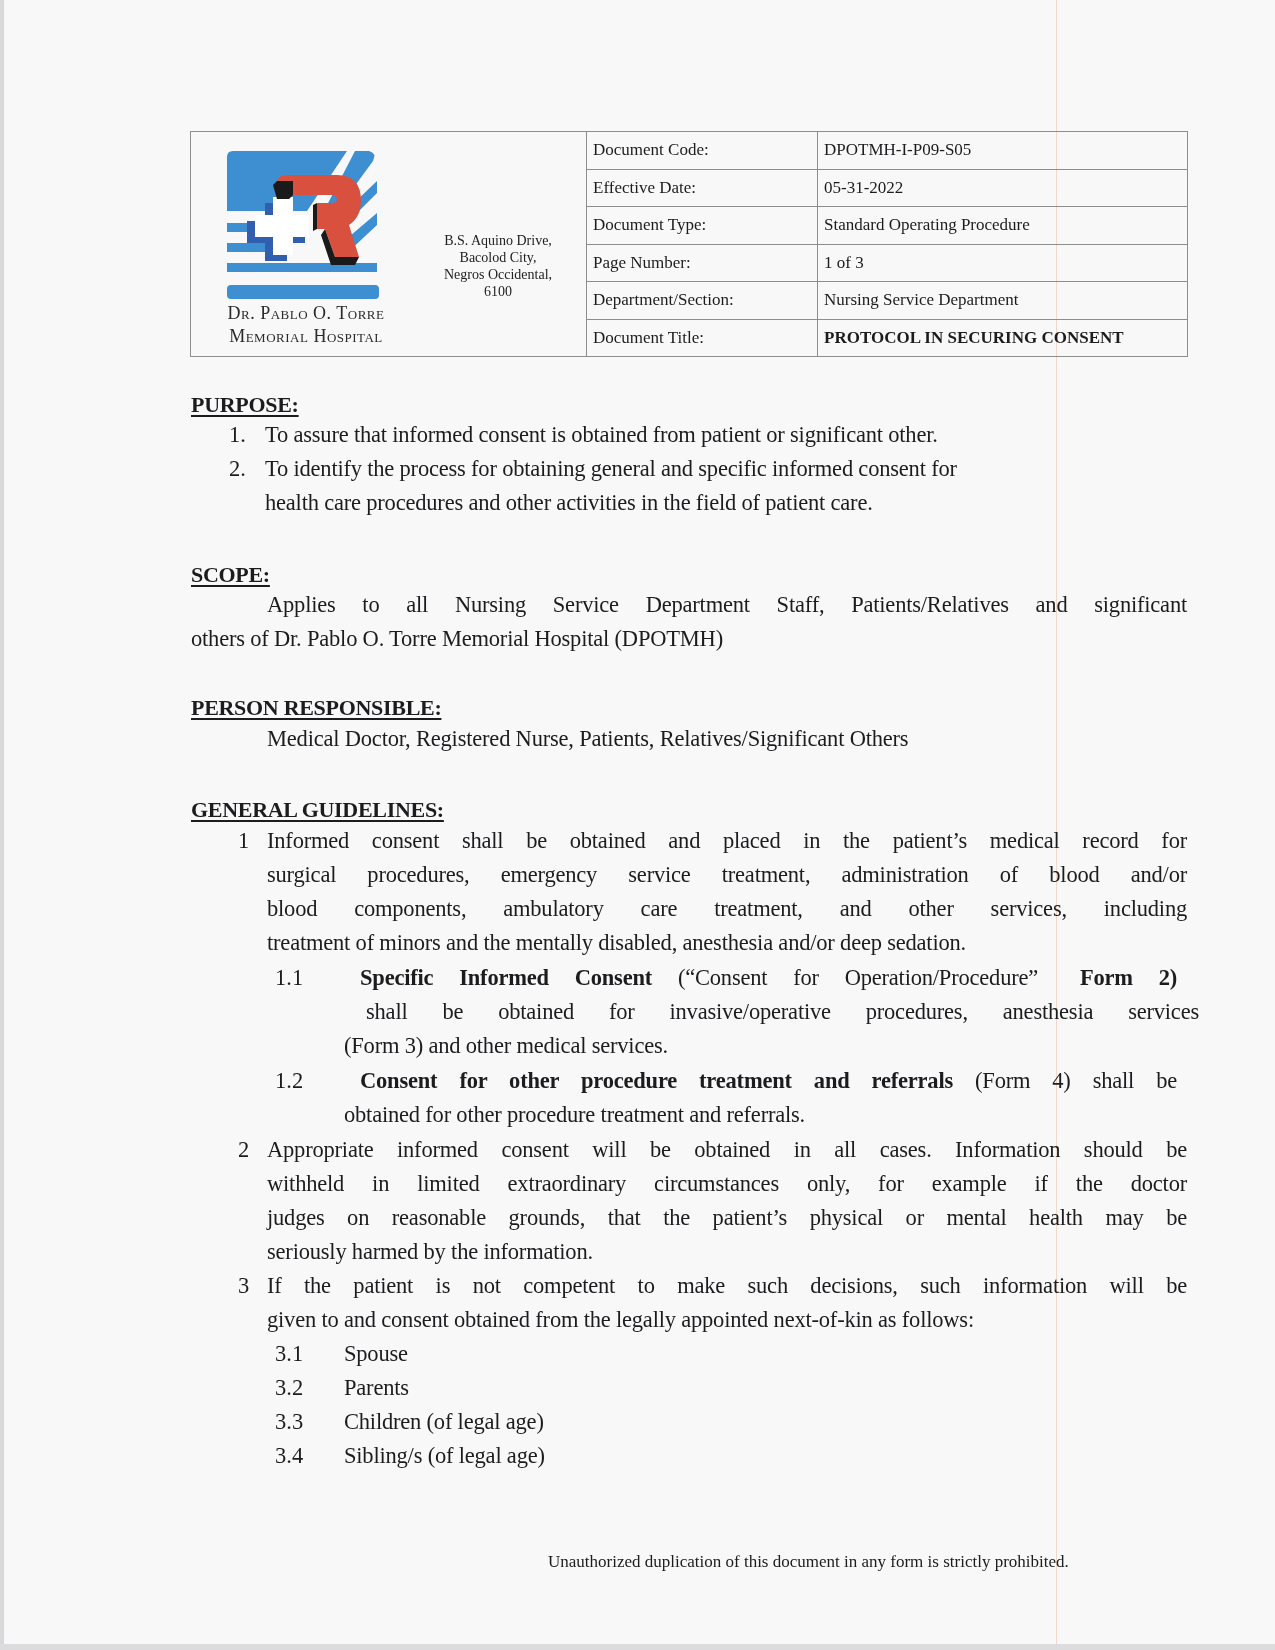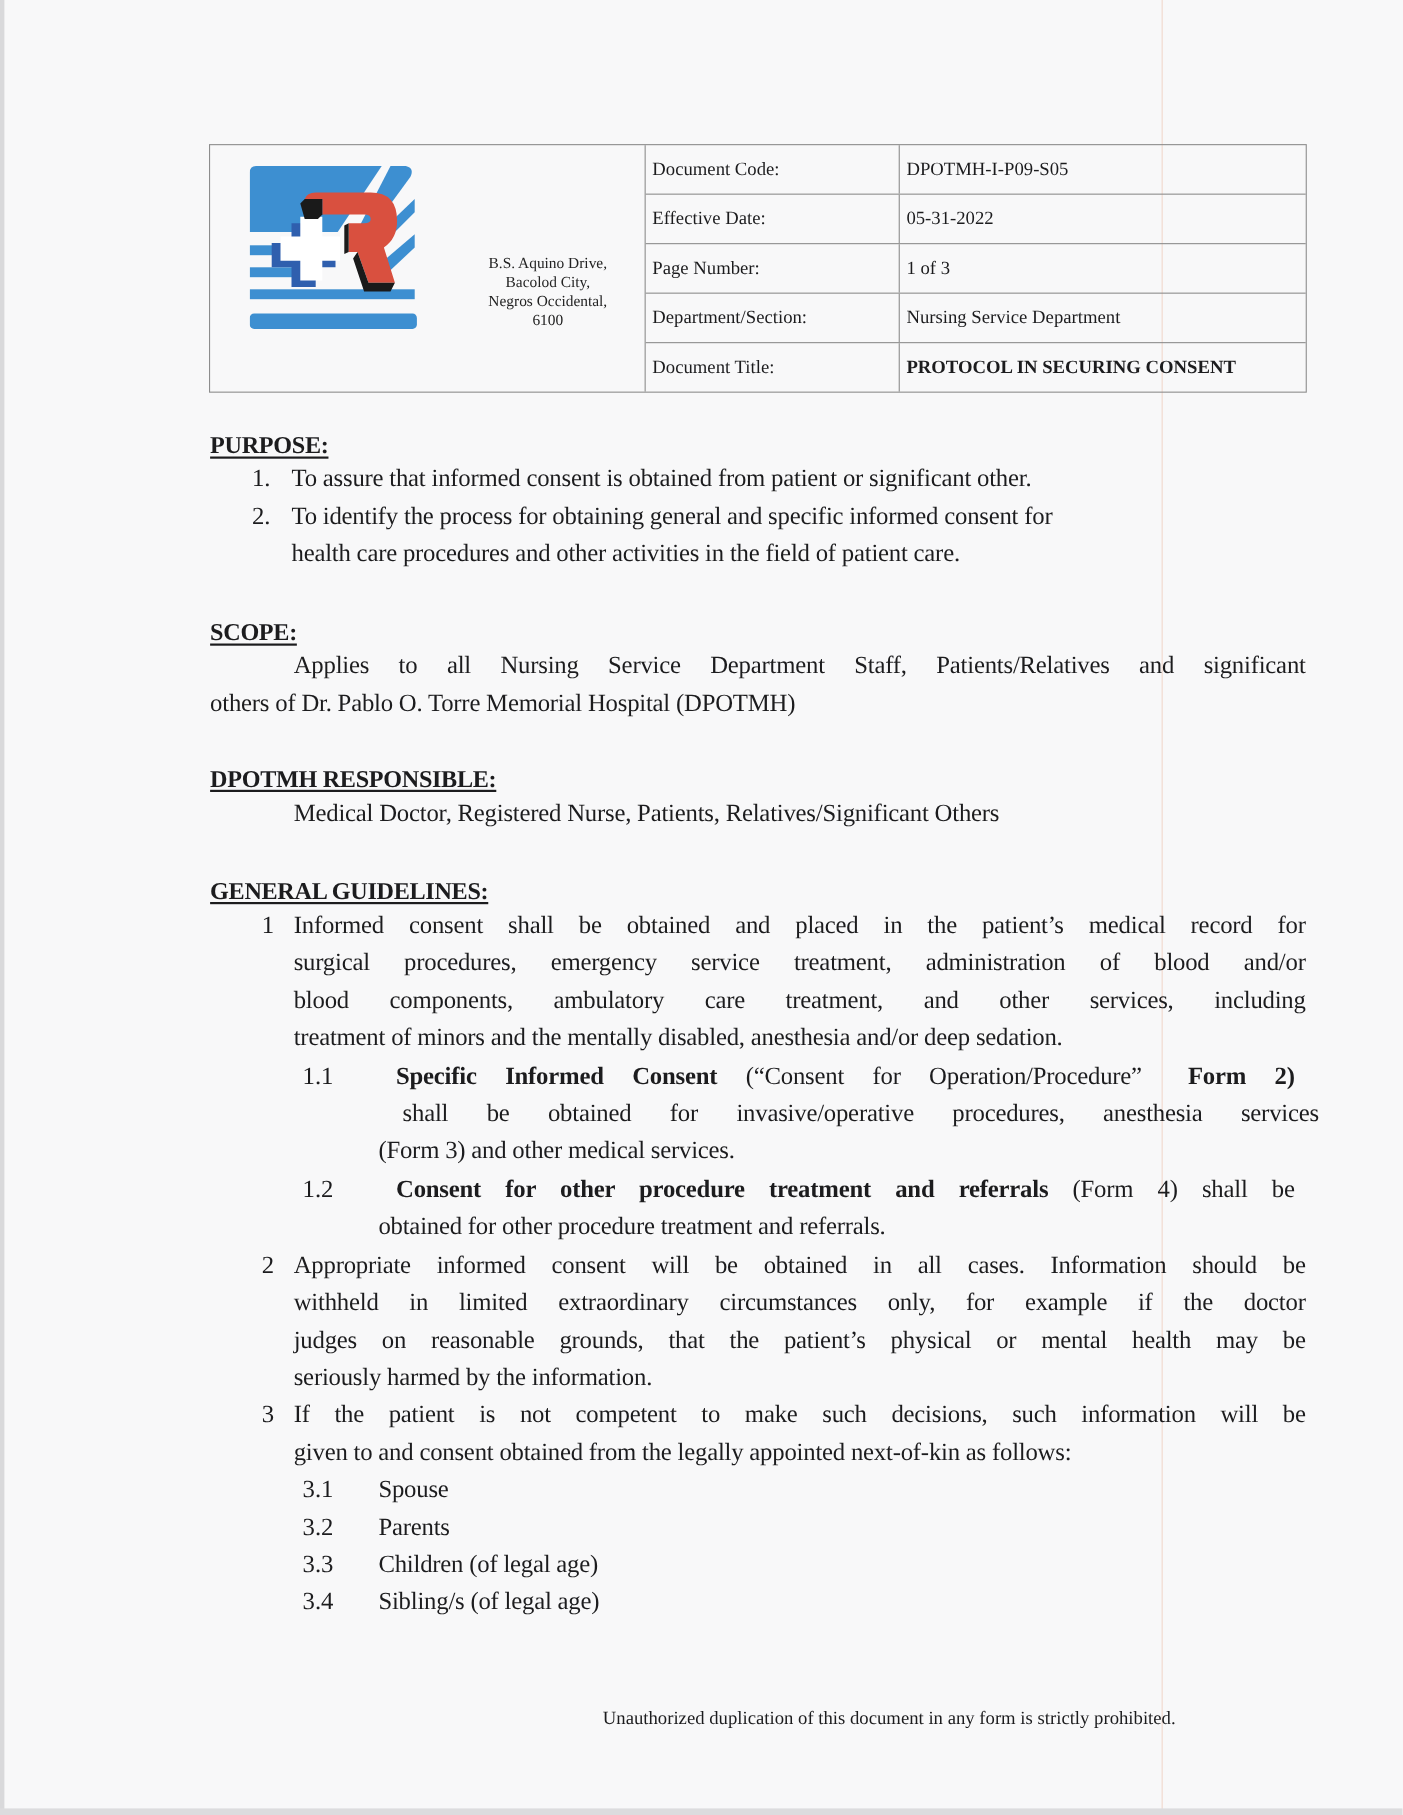--- a/index.html
+++ b/index.html
@@ -66,35 +66,43 @@
       <rect x="0" y="92" width="60" height="9" fill="#3d8fd1"></rect>
       <rect x="0" y="112" width="150" height="9" fill="#3d8fd1"></rect>
       <rect x="0" y="134" width="152" height="14" rx="4" fill="#3d8fd1"></rect>
       <path d="M20 70 L38 70 L38 52 L60 52 L60 70 L78 70 L78 92 L60 92 L60 110 L38 110 L38 92 L20 92 Z" fill="#2f5fae"></path>
       <path d="M28 64 L46 64 L46 46 L66 46 L66 64 L82 64 L82 86 L66 86 L66 104 L46 104 L46 86 L28 86 Z" fill="#ffffff"></path>
       <path d="M50 30 Q52 24 60 24 L110 24 Q134 24 134 50 Q134 66 122 74 L132 106 L108 106 L98 78 L90 78 L90 52 L104 52 Q110 52 110 48 Q110 44 104 44 L66 44 L66 30 Z" fill="#d9503f"></path>
       <path d="M46 34 L50 30 L66 30 L66 44 L62 48 L50 48 Z" fill="#1a1a1a"></path>
       <path d="M98 78 L108 106 L132 106 L128 114 L104 114 L94 84 Z" fill="#1a1a1a"></path>
       <path d="M86 54 L90 52 L90 78 L86 80 Z" fill="#1a1a1a"></path>
     </svg>
+    <div class="hospital-name">
+      <div>Dr. Pablo O. Torre</div>
+      <div>Memorial Hospital</div>
+    </div>
     <div class="address">
       <div>B.S. Aquino Drive,</div>
       <div>Bacolod City,</div>
       <div>Negros Occidental,</div>
       <div>6100</div>
     </div>
   </div>
   <div class="info-grid">
     <div class="info-row">
       <div class="info-label">Document Code:</div>
       <div class="info-value">DPOTMH-I-P09-S05</div>
     </div>
     <div class="info-row">
       <div class="info-label">Effective Date:</div>
       <div class="info-value">05-31-2022</div>
+    </div>
+    <div class="info-row">
+      <div class="info-label">Document Type:</div>
+      <div class="info-value">Standard Operating Procedure</div>
     </div>
     <div class="info-row">
       <div class="info-label">Page Number:</div>
       <div class="info-value">1 of 3</div>
     </div>
     <div class="info-row">
       <div class="info-label">Department/Section:</div>
       <div class="info-value">Nursing Service Department</div>
     </div>
     <div class="info-row">
@@ -108,21 +116,21 @@
 <div class="num" style="left:229px; top:422px;">1.</div>
 <div class="line" style="left:265px; top:422px;">To assure that informed consent is obtained from patient or significant other.</div>
 <div class="num" style="left:229px; top:456px;">2.</div>
 <div class="line" style="left:265px; top:456px;">To identify the process for obtaining general and specific informed consent for</div>
 <div class="line" style="left:265px; top:490px;">health care procedures and other activities in the field of patient care.</div>
 
 <div class="section-heading" style="top:562px;">SCOPE:</div>
 <div class="line justify" style="left:267px; top:592px; width:920px;">Applies to all Nursing Service Department Staff, Patients/Relatives and significant</div>
 <div class="line" style="left:191px; top:626px;">others of Dr. Pablo O. Torre Memorial Hospital (DPOTMH)</div>
 
-<div class="section-heading" style="top:695px;">DPOTMH RESPONSIBLE:</div>
+<div class="section-heading" style="top:695px;">PERSON RESPONSIBLE:</div>
 <div class="line" style="left:267px; top:726px;">Medical Doctor, Registered Nurse, Patients, Relatives/Significant Others</div>
 
 <div class="section-heading" style="top:797px;">GENERAL GUIDELINES:</div>
 
 <div class="num" style="left:238px; top:828px;">1</div>
 <div class="line justify" style="left:267px; top:828px; width:920px;">Informed consent shall be obtained and placed in the patient’s medical record for</div>
 <div class="line justify" style="left:267px; top:862px; width:920px;">surgical procedures, emergency service treatment, administration of blood and/or</div>
 <div class="line justify" style="left:267px; top:896px; width:920px;">blood components, ambulatory care treatment, and other services, including</div>
 <div class="line" style="left:267px; top:930px;">treatment of minors and the mentally disabled, anesthesia and/or deep sedation.</div>
 

